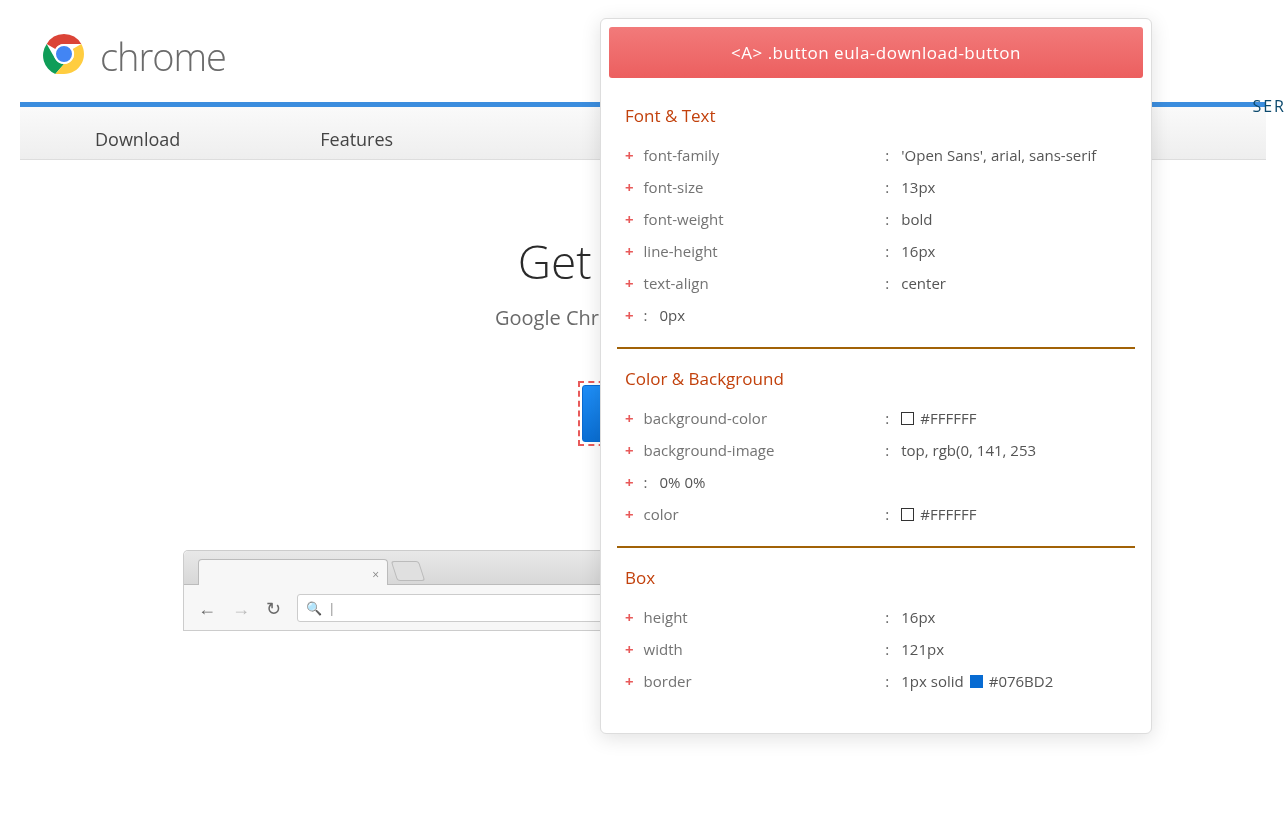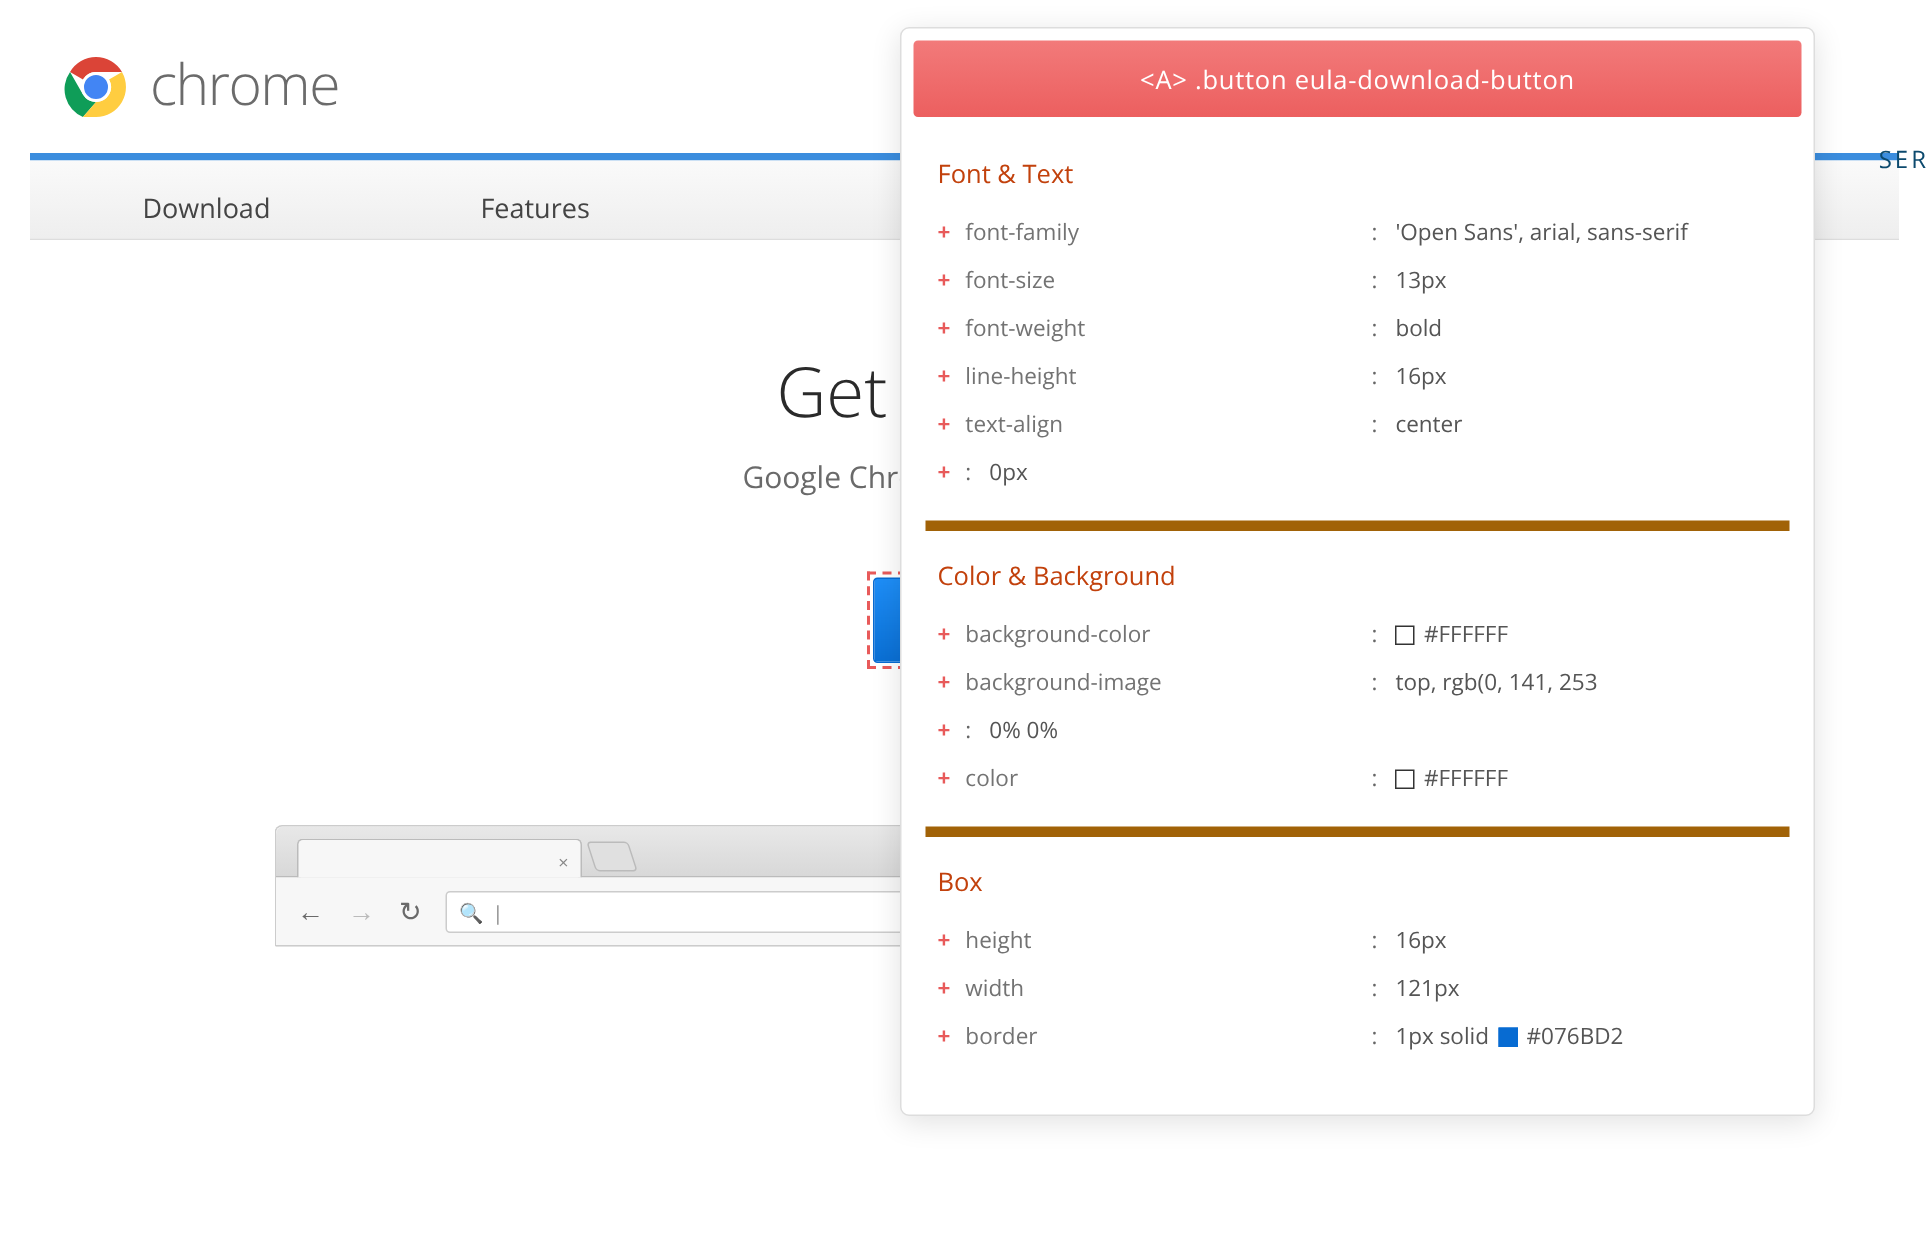--- a/index.html
+++ b/index.html
@@ -1,19 +1,19 @@
 <!DOCTYPE html>
 <html><head>
   <meta charset="utf-8">
   <style>
     * { margin: 0; padding: 0; box-sizing: border-box; }
     body { font-family: 'Open Sans', Arial, sans-serif; background: #fff; color: #333; width: 1286px; height: 828px; overflow: hidden; position: relative; }
     
     .header { padding: 30px 40px 20px; display: flex; align-items: center; }
-    .logo-wrap { display: flex; align-items: flex-end; gap: 12px; }
+    .logo-wrap { display: flex; align-items: flex-start; gap: 12px; }
     .logo-icon { width: 48px; height: 48px; }
     .logo-text { font-size: 38px; color: #6b6b6b; font-weight: 300; letter-spacing: -1px; }
     
     .right-partial { position: absolute; right: 0; top: 95px; font-size: 16px; color: #0c4a6e; letter-spacing: 2px; }
     
     .blue-bar { height: 5px; background: #3b8dde; margin: 0 20px; }
     
     .nav { background: linear-gradient(#fafafa, #eeeeee); border-bottom: 1px solid #ddd; margin: 0 20px; padding: 0; display: flex; }
     .nav-item { padding: 20px 60px 8px 80px; font-size: 18px; color: #444; cursor: pointer; }
     .nav-item:first-child { padding-left: 75px; }
@@ -32,24 +32,24 @@
     .tab-strip { height: 34px; background: linear-gradient(#e8e8e8, #d8d8d8); border-bottom: 1px solid #bbb; position: relative; border-radius: 5px 5px 0 0; }
     .tab { position: absolute; left: 14px; top: 8px; width: 190px; height: 26px; background: #f7f7f7; border: 1px solid #bbb; border-bottom: none; border-radius: 4px 4px 0 0; }
     .tab-close { position: absolute; right: 8px; top: 6px; font-size: 12px; color: #888; }
     .tab-new { position: absolute; left: 210px; top: 10px; width: 28px; height: 20px; background: #e0e0e0; border: 1px solid #bbb; transform: skewX(18deg); border-radius: 3px; }
     .toolbar { height: 46px; display: flex; align-items: center; padding: 0 14px; gap: 16px; background: #f7f7f7; border-bottom: 1px solid #ccc; }
     .tb-icon { color: #6a6a6a; font-size: 18px; }
     .tb-icon.dim { color: #bbb; }
     .omnibox { flex: 1; height: 28px; border: 1px solid #ccc; border-radius: 3px; background: #fff; display: flex; align-items: center; padding: 0 8px; gap: 6px; color: #888; font-size: 13px; }
     
     
-    .inspector { position: absolute; top: 18px; left: 600px; width: 610px; background: #fff; border: 1px solid #ddd; border-radius: 6px; box-shadow: 0 4px 20px rgba(0,0,0,0.12); padding-bottom: 20px; }
+    .inspector { position: absolute; top: 18px; left: 600px; width: 552px; background: #fff; border: 1px solid #ddd; border-radius: 6px; box-shadow: 0 4px 20px rgba(0,0,0,0.12); padding-bottom: 20px; }
     .insp-header { background: linear-gradient(#f27a7a, #ec5f5f); color: #fff; text-align: center; padding: 14px 10px; font-size: 17px; margin: 8px; border-radius: 3px; letter-spacing: 0.5px; }
     .insp-section { padding: 8px 24px 16px; }
-    .insp-section + .insp-section { border-top: 7px solid #a16207; margin: 0 16px; padding-left: 8px; padding-right: 8px; }
+    .insp-section + .insp-section { border-top: 2px solid #a16207; margin: 0 16px; padding-left: 8px; padding-right: 8px; }
     .insp-title { color: #c2410c; font-size: 17px; margin: 10px 0 12px; font-weight: normal; }
     .insp-row { display: flex; align-items: center; padding: 6px 0; font-size: 15px; color: #666; }
     .insp-plus { color: #e85a5a; margin-right: 10px; font-weight: bold; }
     .insp-prop { flex: 1; color: #737373; }
     .insp-colon { margin-right: 6px; color: #666; }
     .insp-val { flex: 1; color: #555; display: flex; align-items: center; gap: 6px; }
     .swatch { display: inline-block; width: 13px; height: 13px; border: 1.5px solid #333; }
     .swatch.white { background: #fff; }
     .swatch.blue { background: #076BD2; border-color: #076BD2; }
   </style>

